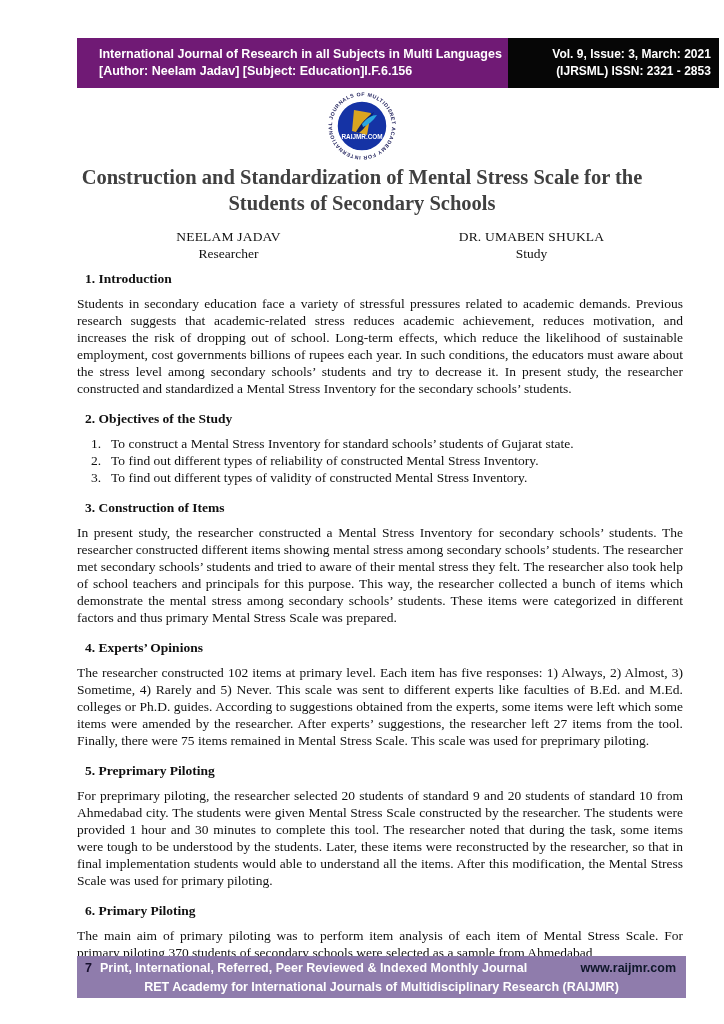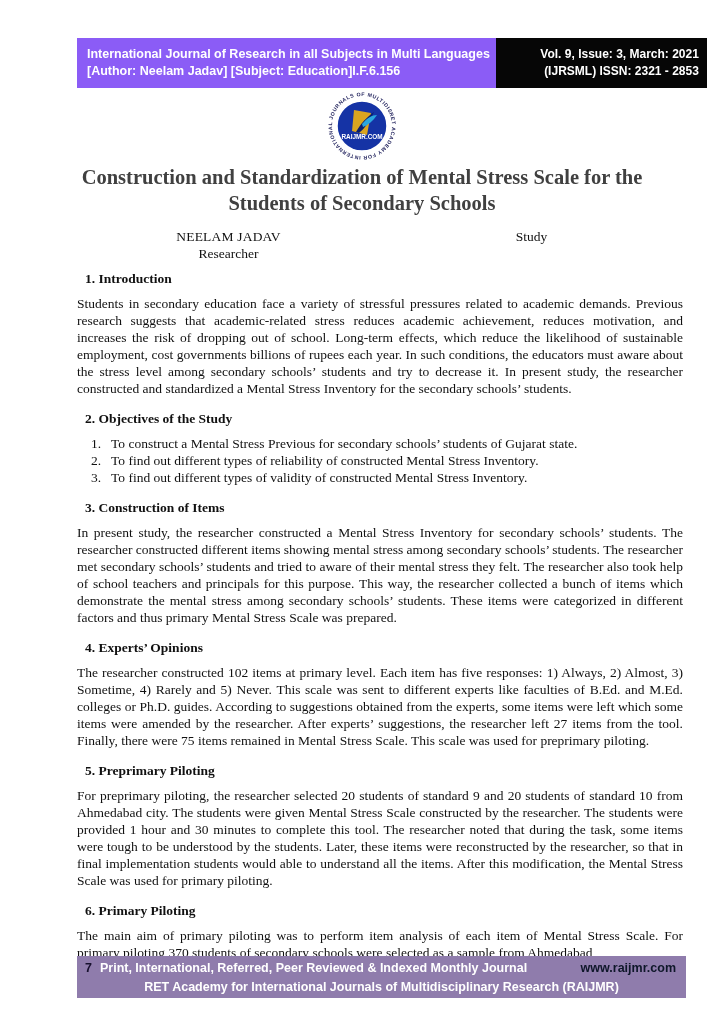--- a/index.html
+++ b/index.html
@@ -12,25 +12,25 @@
     color:#111;
     overflow:hidden;
   }
   
   .header-band{
     position:absolute;left:77px;top:38px;width:606px;height:50px;
     display:flex;
     font-family:"Liberation Sans", sans-serif;
   }
   .header-left{
-    background:#8b5cf6;
+    background:#701a75;
     flex:1 1 auto;
     color:#ffffff;
     font-size:12.5px;font-weight:bold;
-    padding:8px 6px 0 10px;
+    padding:8px 6px 0 22px;
     line-height:17px;
     white-space:nowrap;
   }
   .header-right{
     background:#060606;
     width:203px;flex:0 0 203px;
     color:#ffffff;
     font-size:12px;font-weight:bold;
     padding:8px 8px 16px 0;
     line-height:17px;
@@ -124,37 +124,38 @@
   </div>
 
   <h1 class="paper-title">Construction and Standardization of Mental Stress Scale for the Students of Secondary Schools</h1>
 
   <div class="authors">
     <div class="author">
       <div class="name">NEELAM JADAV</div>
       <div class="role">Researcher</div>
     </div>
     <div class="author">
+      <div class="name">DR. UMABEN SHUKLA</div>
       <div class="role">Study</div>
     </div>
   </div>
 
   <div class="content">
 
     <div class="section">
       <p class="sec-heading">1. Introduction</p>
       <p class="sec-body">Students in secondary education face a variety of stressful pressures related to academic demands. Previous research suggests that academic-related stress reduces academic achievement, reduces motivation, and increases the risk of dropping out of school. Long-term effects, which reduce the likelihood of sustainable employment, cost governments billions of rupees each year. In such conditions, the educators must aware about the stress level among secondary schools’ students and try to decrease it. In present study, the researcher constructed and standardized a Mental Stress Inventory for the secondary schools’ students.</p>
     </div>
 
     <div class="section">
       <p class="sec-heading">2. Objectives of the Study</p>
       <div class="obj-list">
         <div class="obj-item">
           <span class="obj-num">1.</span>
-          <span>To construct a Mental Stress Previous for secondary schools’ students of Gujarat state.</span>
+          <span>To construct a Mental Stress Inventory for standard schools’ students of Gujarat state.</span>
         </div>
         <div class="obj-item">
           <span class="obj-num">2.</span>
           <span>To find out different types of reliability of constructed Mental Stress Inventory.</span>
         </div>
         <div class="obj-item">
           <span class="obj-num">3.</span>
           <span>To find out different types of validity of constructed Mental Stress Inventory.</span>
         </div>
       </div>

